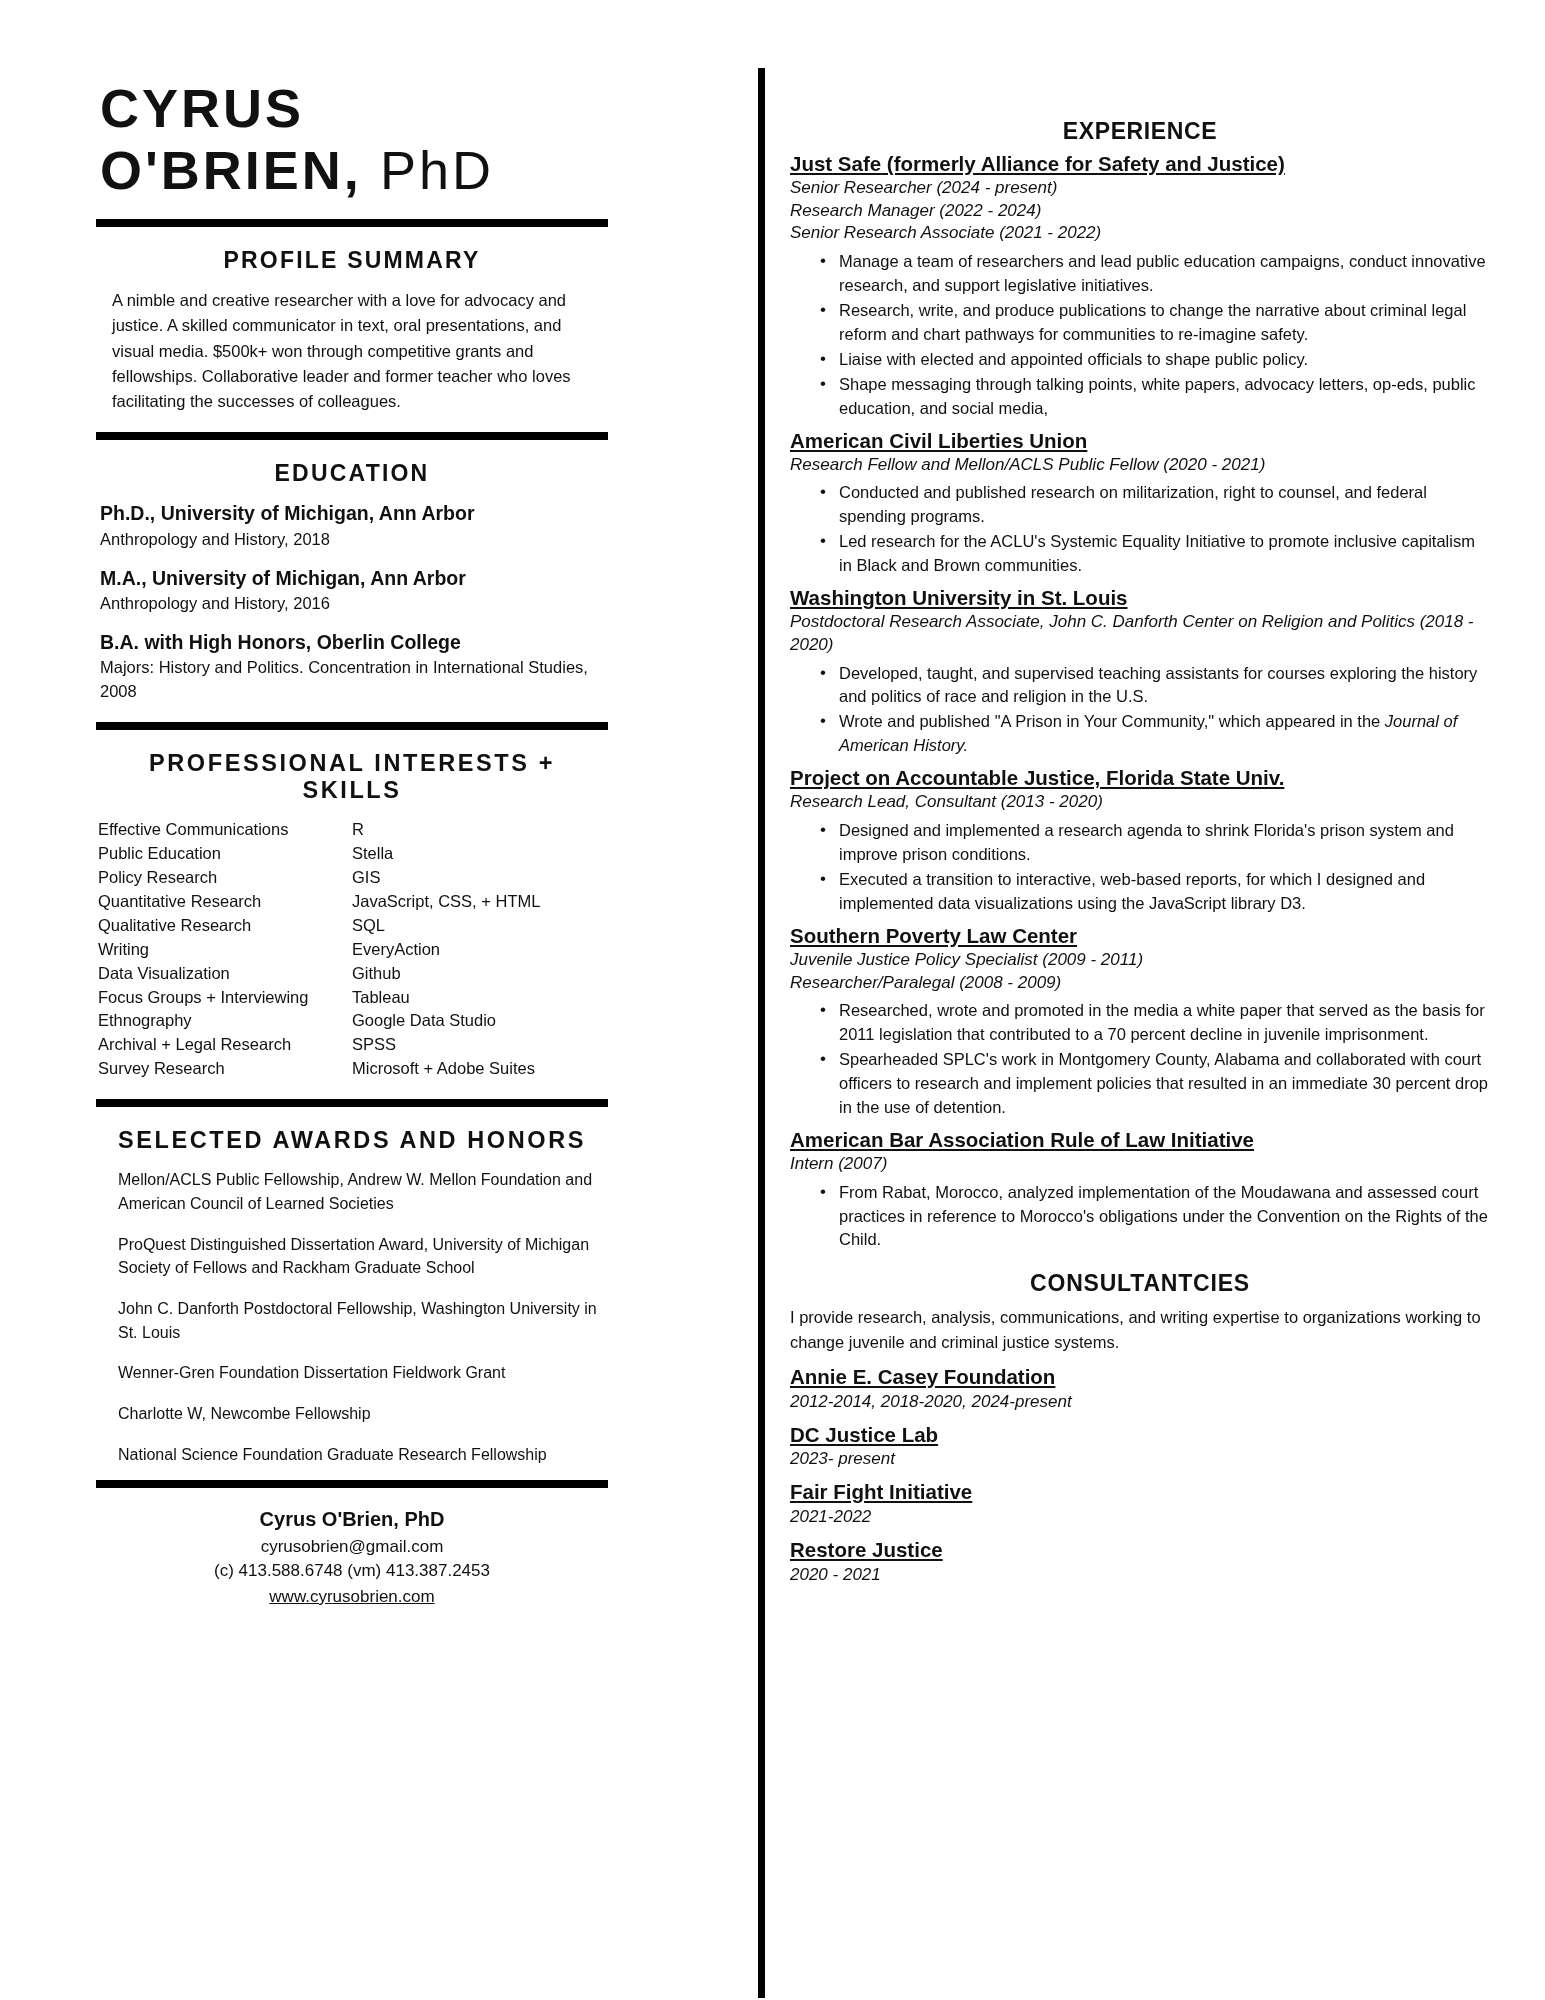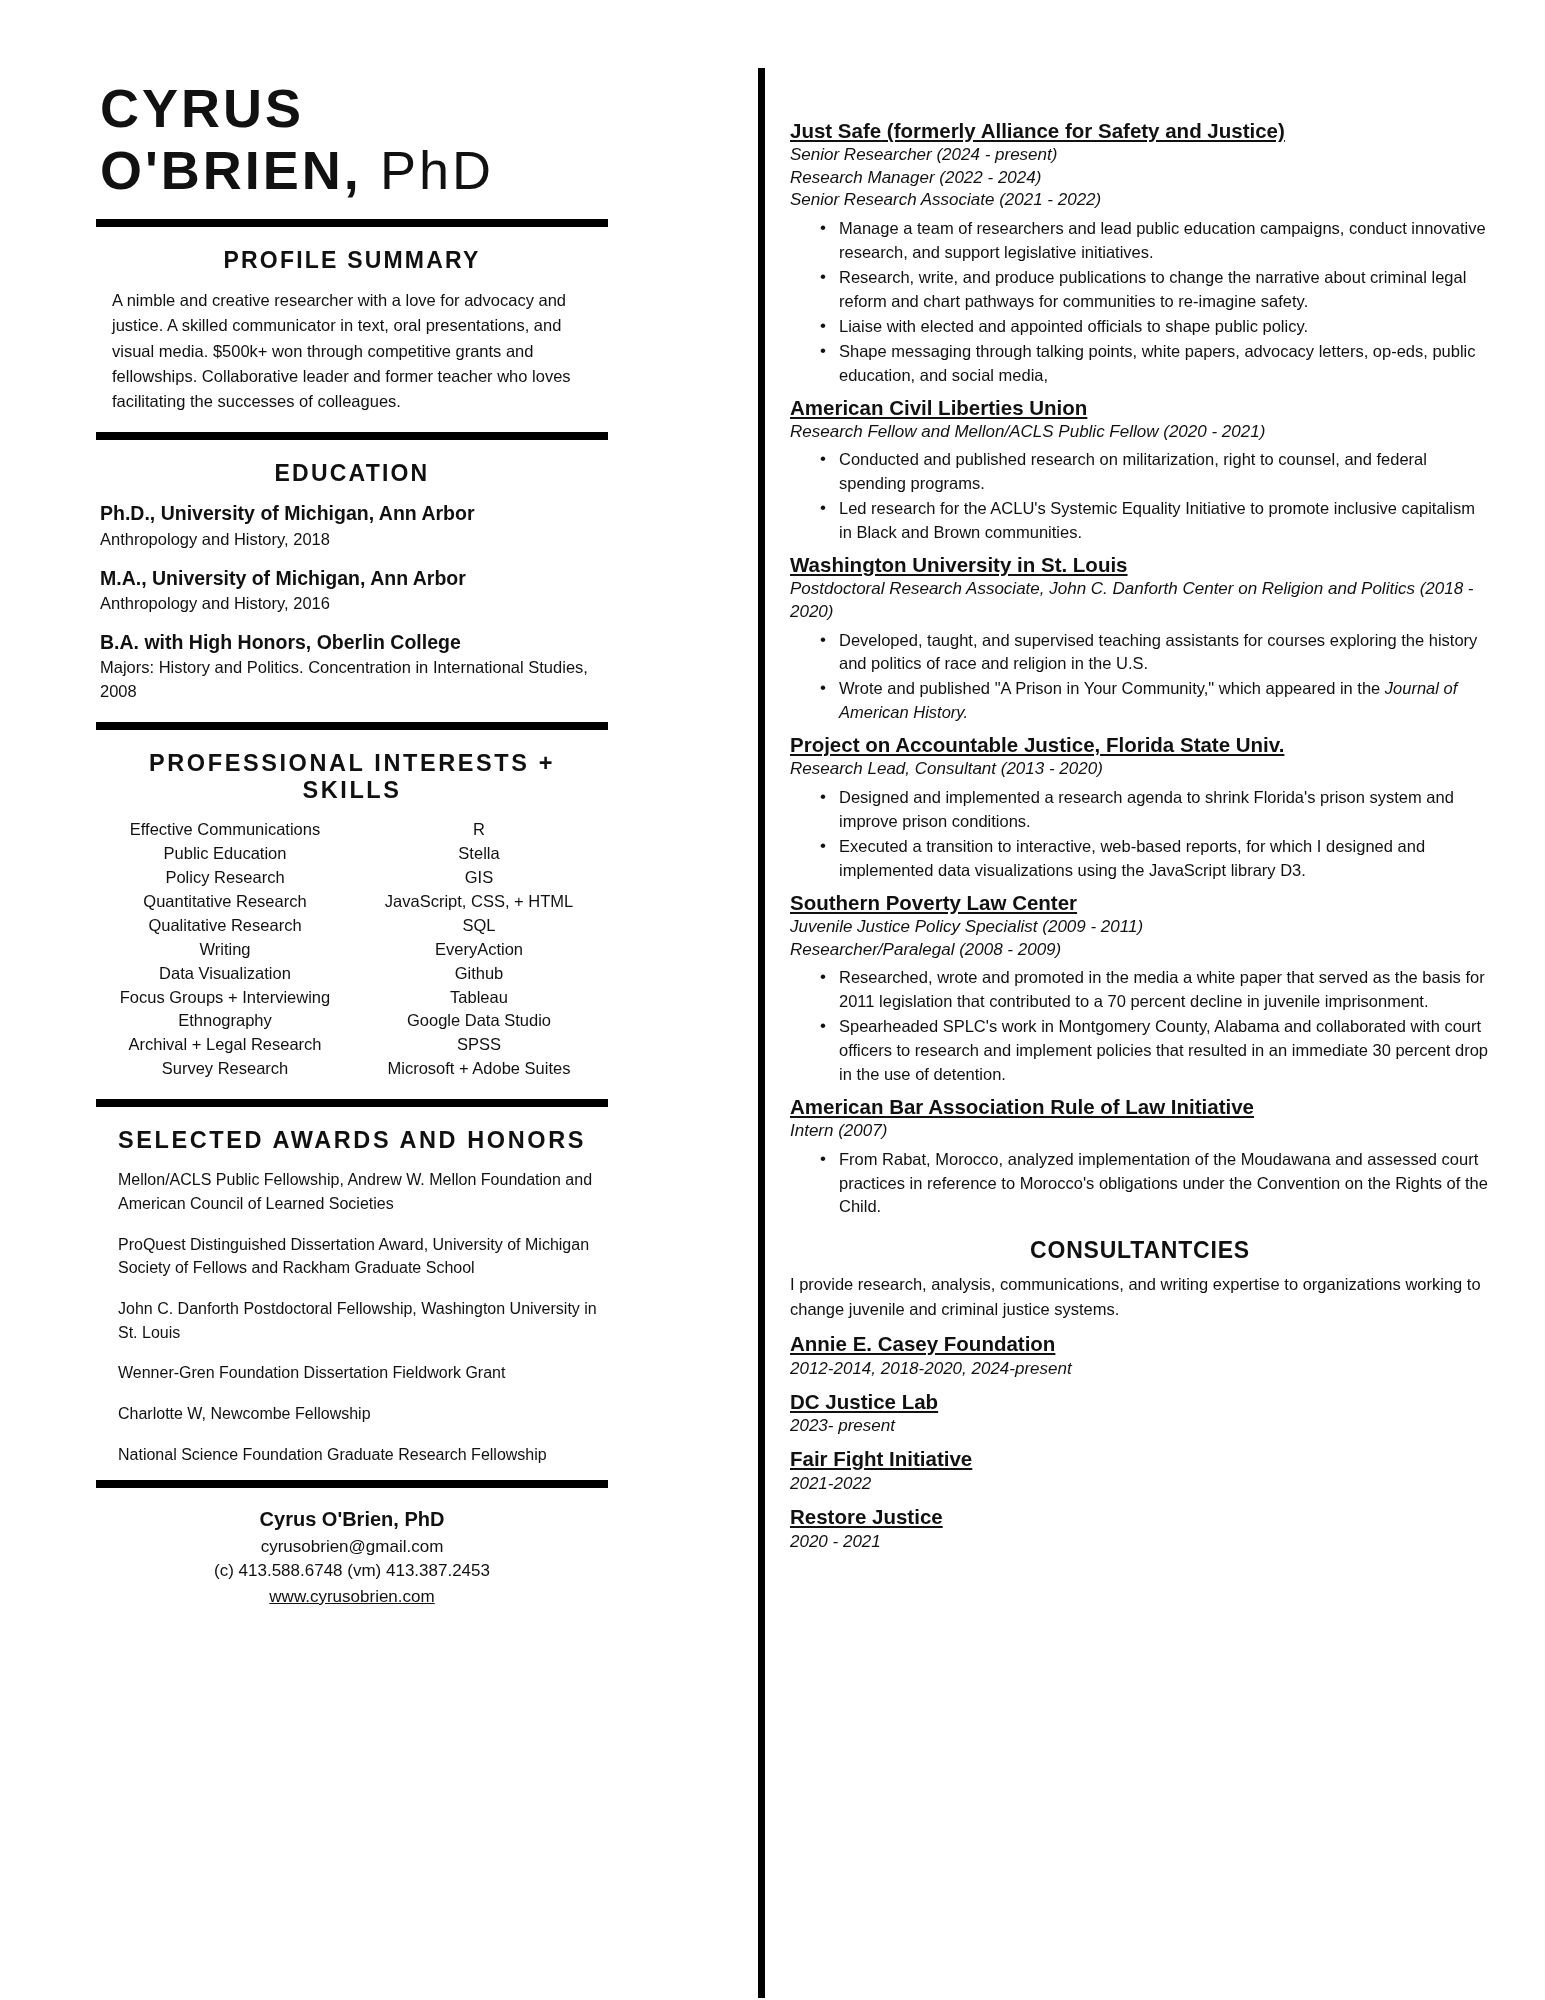--- a/index.html
+++ b/index.html
@@ -79,21 +79,20 @@
     margin: 0;
   }
 
   .skills-grid {
     display: flex;
     margin-top: 8px;
     padding: 0 2px;
   }
   .skills-col { width: 50%; }
   .skill {
-    text-align: center;
     font-size: 16.5px;
     line-height: 1.45;
   }
 
   .awards-list { margin-top: 12px; padding-left: 4px; margin-left: 18px; }
   .award {
     font-size: 16px;
     line-height: 1.48;
     margin: 0 0 17px 0;
   }
@@ -279,20 +278,21 @@
       <p class="contact-name">Cyrus O'Brien, PhD</p>
       <p class="contact-line">cyrusobrien@gmail.com</p>
       <p class="contact-line">(c) 413.588.6748 (vm) 413.387.2453</p>
       <p class="contact-link">www.cyrusobrien.com</p>
     </div>
 
   </div>
 
   <div class="right-col">
 
+    <div class="r-sec-title">EXPERIENCE</div>
 
     <div class="job">
       <p class="job-org"><span>Just Safe</span><span class="plain"> (formerly Alliance for Safety and Justice)</span></p>
       <p class="job-role">Senior Researcher (2024 - present)</p>
       <p class="job-role">Research Manager (2022 - 2024)</p>
       <p class="job-role">Senior Research Associate (2021 - 2022)</p>
       <ul class="bullets">
         <li>Manage a team of researchers and lead public education campaigns, conduct innovative research, and support legislative initiatives.</li>
         <li>Research, write, and produce publications to change the narrative about criminal legal reform and chart pathways for communities to re-imagine safety.</li>
         <li>Liaise with elected and appointed officials to shape public policy.</li>

